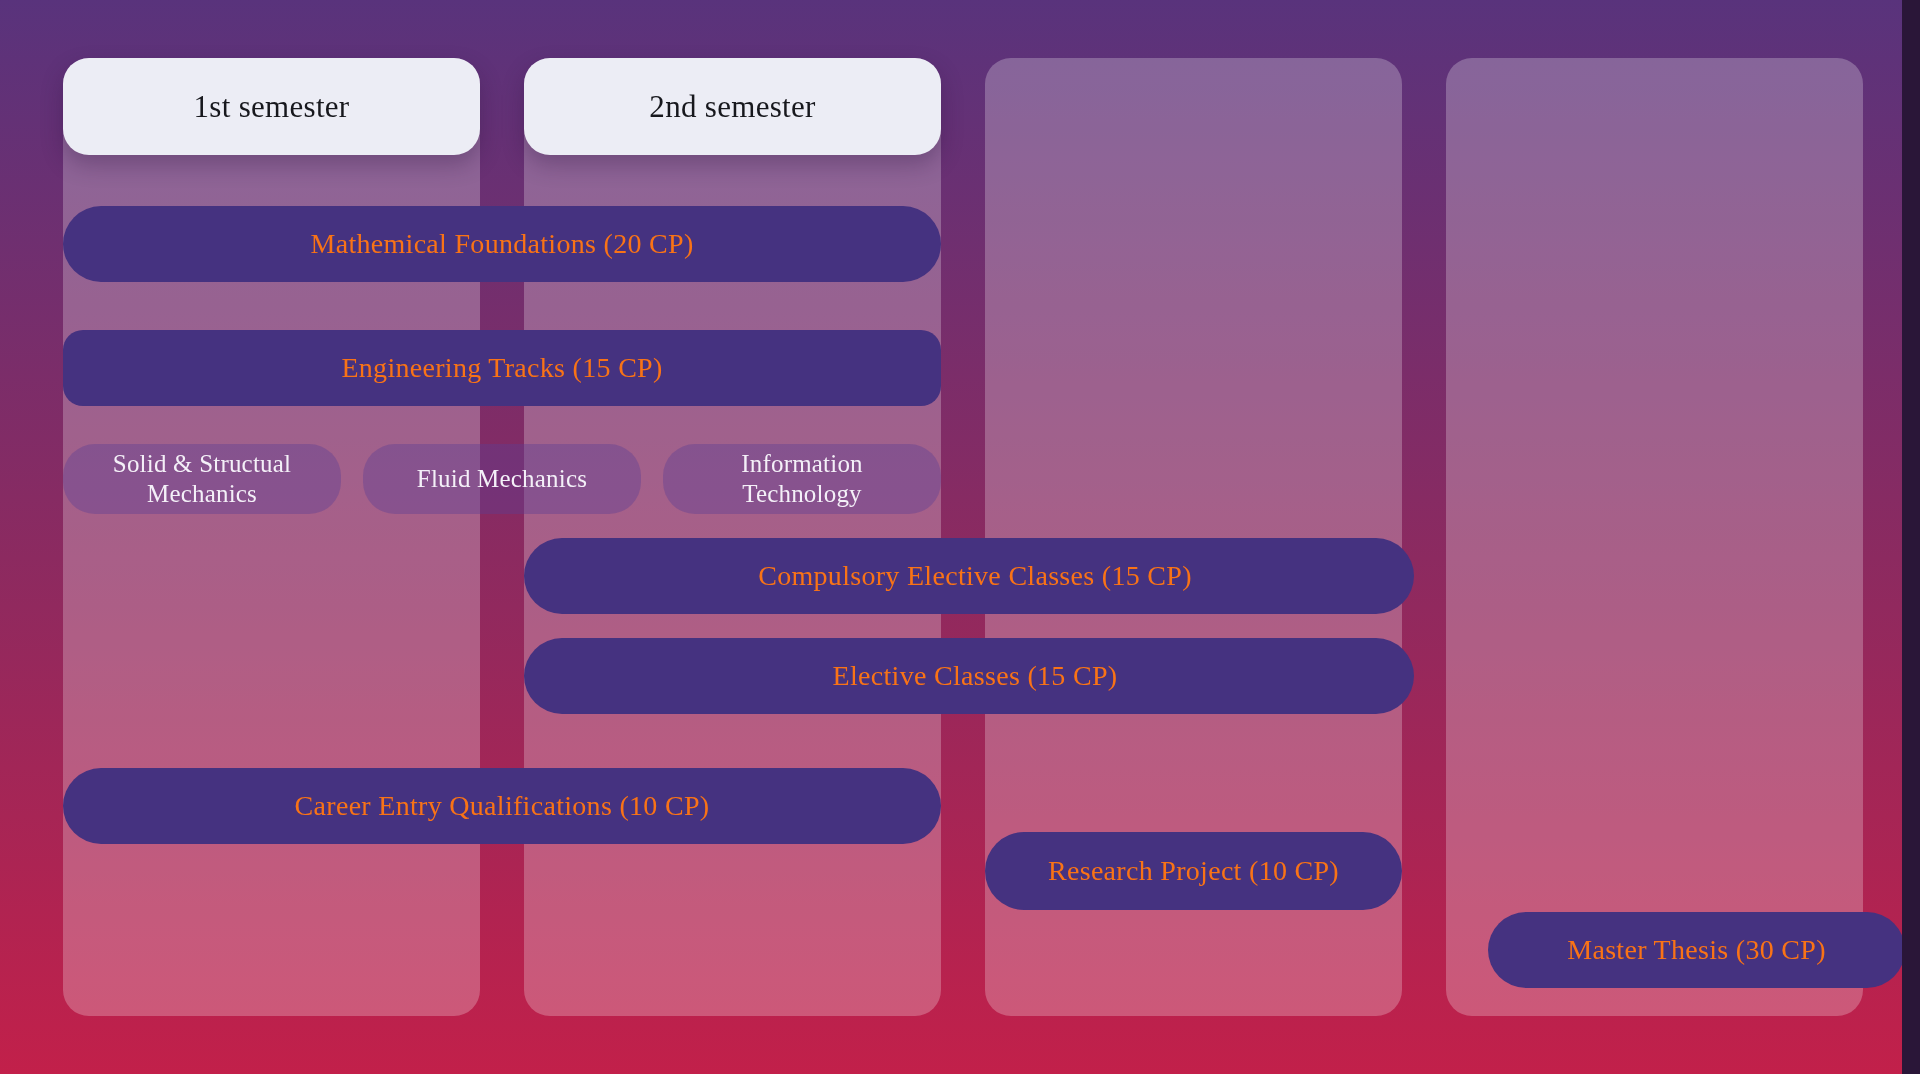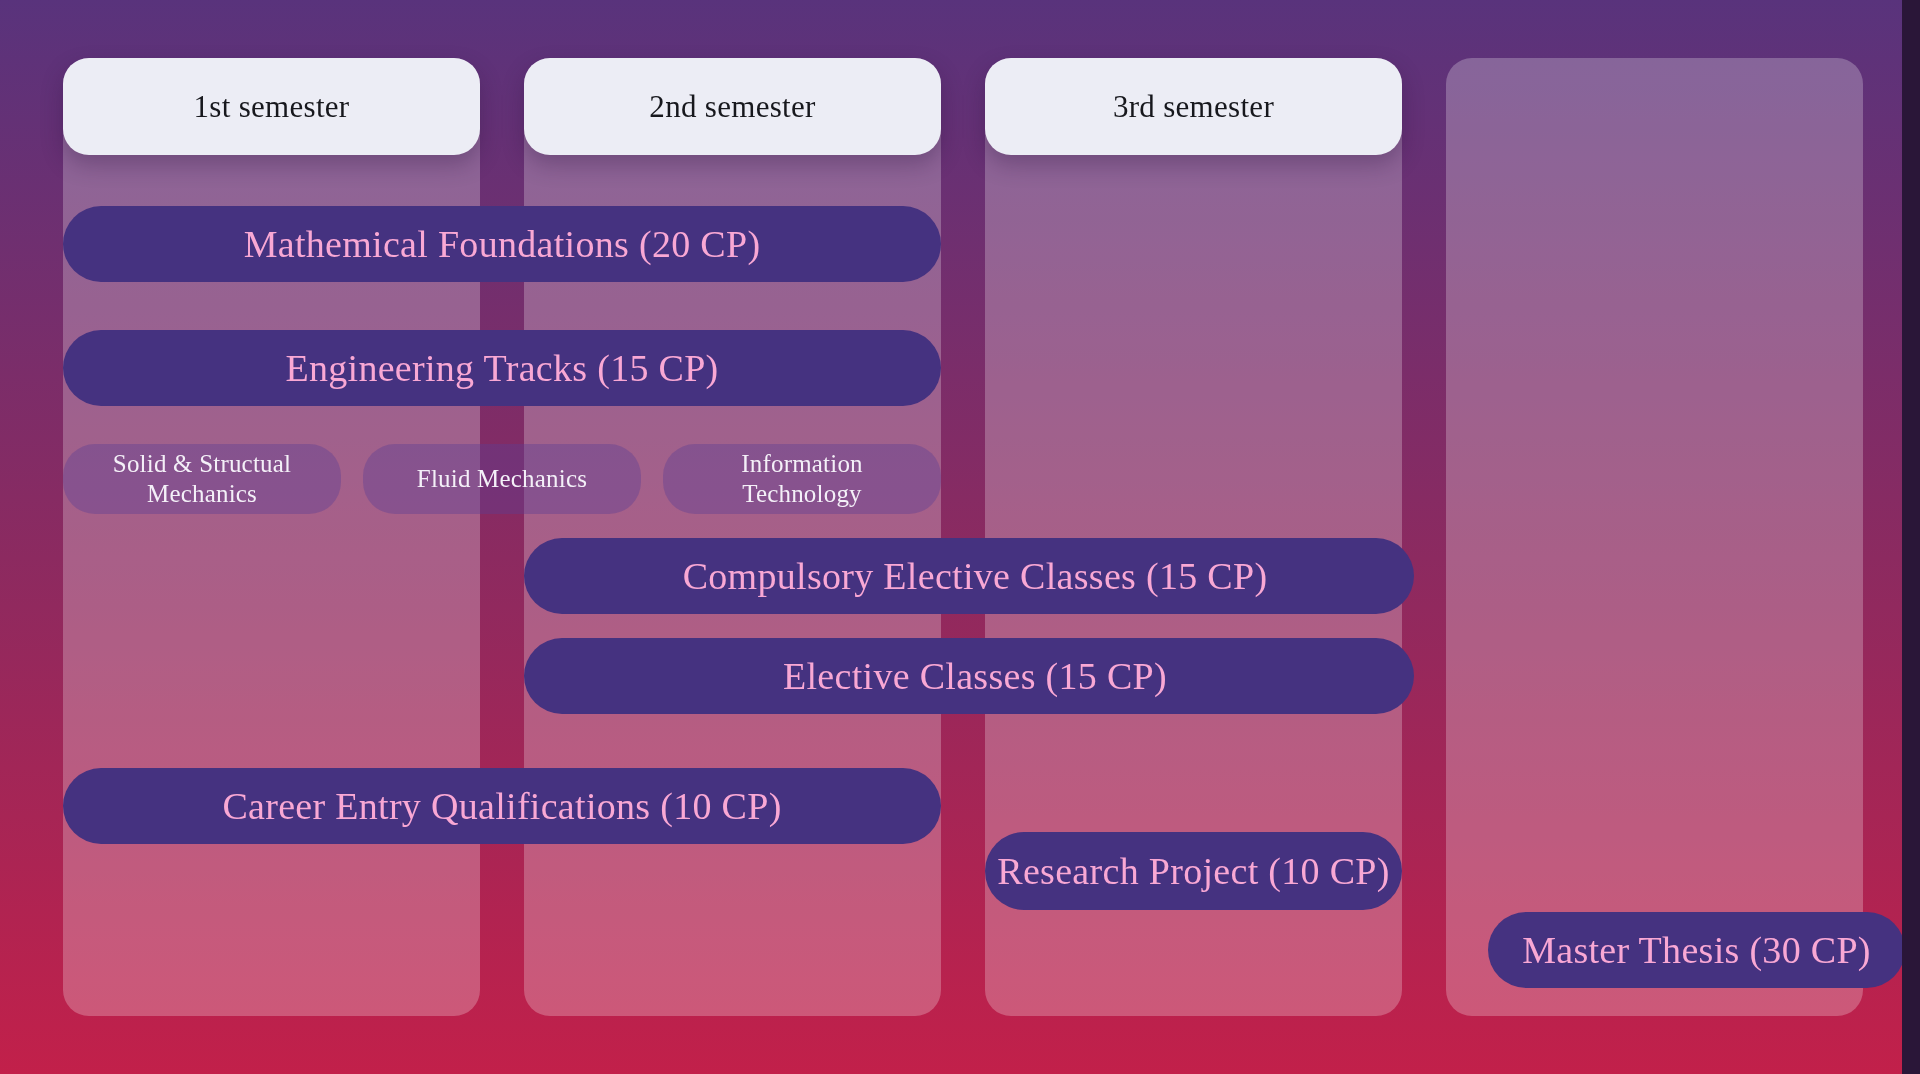--- a/index.html
+++ b/index.html
@@ -25,26 +25,26 @@
     display:flex;align-items:center;justify-content:center;
     font-size:31px;letter-spacing:.3px;color:#17181D;
     box-shadow:0 10px 22px rgba(44,15,60,0.30);
   }
   .sem-header.c1{left:63px}.sem-header.c2{left:524px}.sem-header.c3{left:985px}.sem-header.c4{left:1446px}
 
   
   .bar{
     position:absolute;height:76px;background:#453280;border-radius:39px;
     display:flex;align-items:center;justify-content:center;
-    color:#f9a8d4;font-size:38px;letter-spacing:.3px;white-space:nowrap;
+    color:#f97316;font-size:28px;letter-spacing:.3px;white-space:nowrap;
   }
   .bar.span12{left:63px;width:878px;}
   .bar.span23{left:524px;width:878px;padding-left:12px;}
   #bar-math{top:206px;}
-  #bar-engineering{top:330px;}
+  #bar-engineering{top:330px;border-radius:20px;}
   #bar-compulsory{top:538px;}
   #bar-elective{top:638px;}
   #bar-career{top:768px;}
   #bar-research{left:985px;top:832px;width:417px;height:78px;}
   #bar-master{left:1488px;top:912px;width:417px;}
 
   
   .track-pill{
     position:absolute;top:444px;height:70px;width:278px;
     background:rgba(92,62,148,0.40);border-radius:32px;
@@ -59,21 +59,20 @@
 
 <div class="canvas">
 
   <div class="panel c1"></div>
   <div class="panel c2"></div>
   <div class="panel c3"></div>
   <div class="panel c4"></div>
 
   <div class="sem-header c1">1st semester</div>
   <div class="sem-header c2">2nd semester</div>
-  <div class="sem-header c3">3rd semester</div>
 
   <div class="bar span12" id="bar-math">Mathemical Foundations (20 CP)</div>
   <div class="bar span12" id="bar-engineering">Engineering Tracks (15 CP)</div>
 
   <div class="track-pill" id="pill-solid">
     <span class="track-line">Solid &amp; Structual</span>
     <span class="track-line">Mechanics</span>
   </div>
   <div class="track-pill" id="pill-info">
     <span class="track-line">Information</span>

